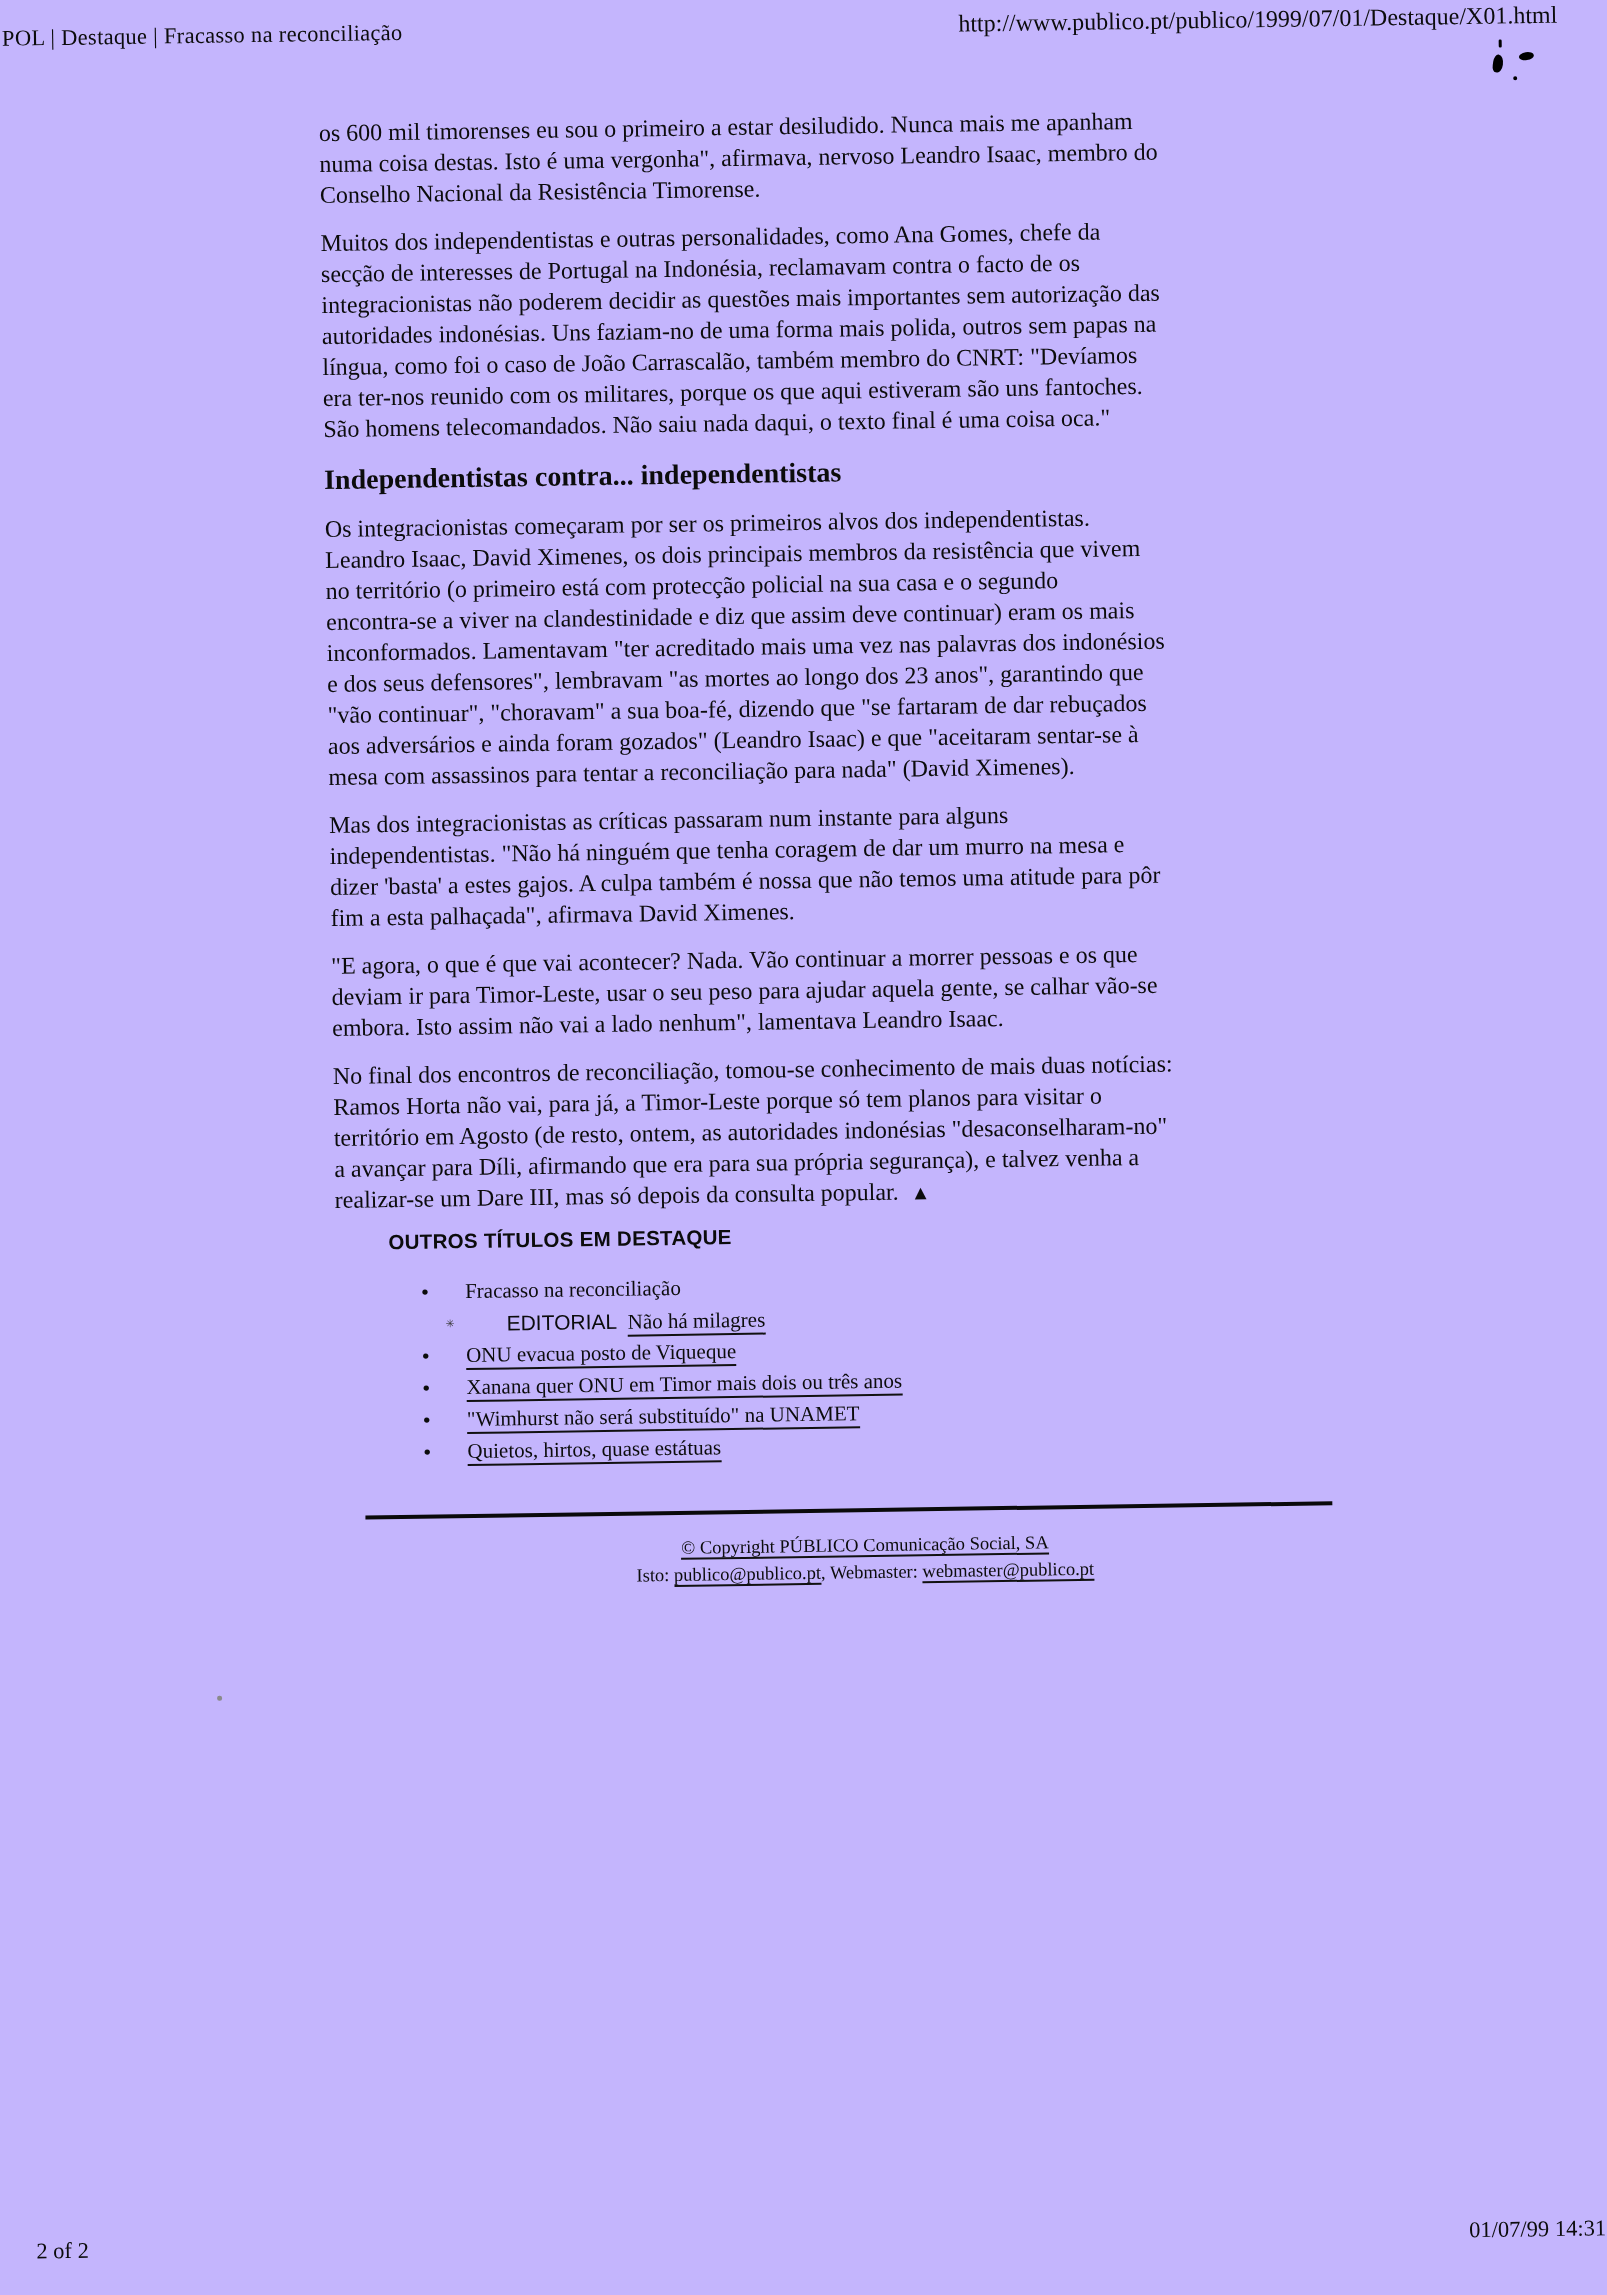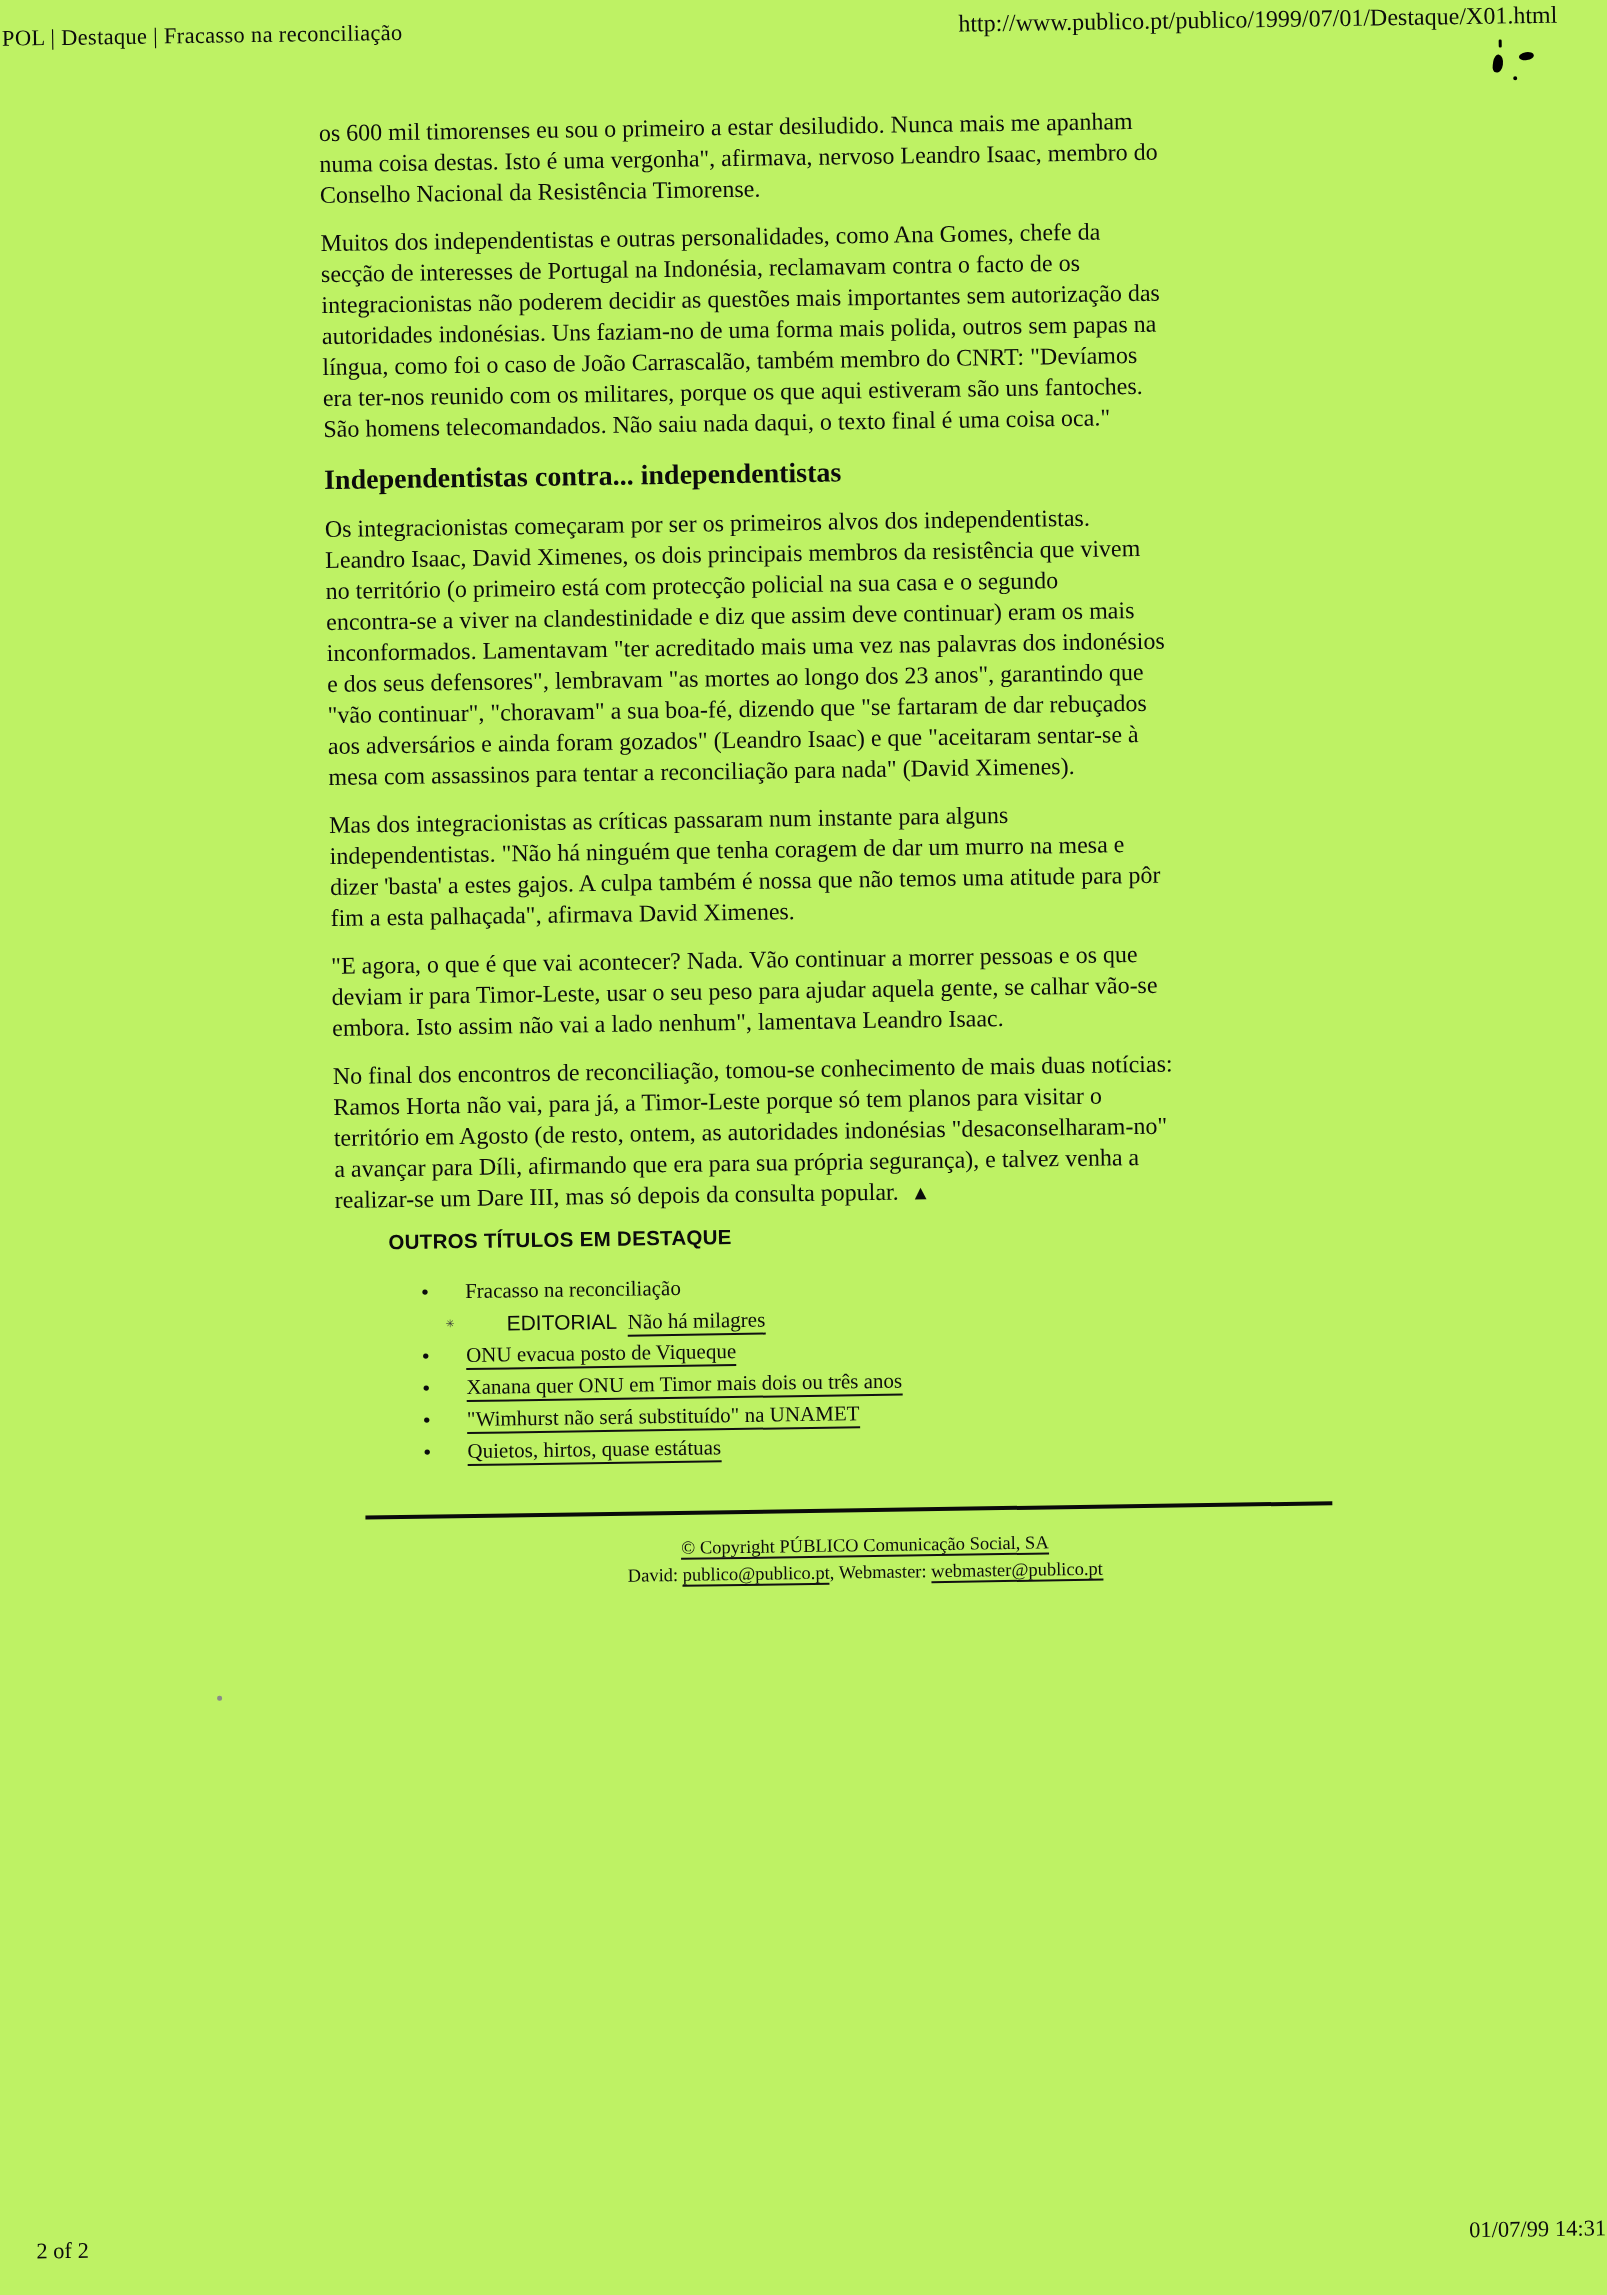--- a/index.html
+++ b/index.html
@@ -1,17 +1,17 @@
 <!DOCTYPE html>
 <html style="font-size:10.6px"><head>
 <meta charset="utf-8">
 <style>
   html,body { margin:0; padding:0; background:#ffffff; }
   .page {
-    position:relative; width:1608px; height:2295px; background:#bef264;
+    position:relative; width:1608px; height:2295px; background:#c4b5fd;
     overflow:hidden; font-family:"Liberation Serif", serif; color:#0c0c0c;
   }
   .scan { position:absolute; inset:0; transform:rotate(-0.85deg); }
 
   
   .print-header {
     position:absolute; top:13.2px; left:18.5px; right:34px;
     display:flex; justify-content:space-between; align-items:baseline;
   }
   .crumb { font-size:22.5px; letter-spacing:0.3px; }
@@ -147,21 +147,21 @@
       <div class="trow">
         <span class="bull">●</span>
         <span class="tlink">Quietos, hirtos, quase estátuas</span>
       </div>
     </div>
 
     <div class="rule"></div>
 
     <div class="copyright">
       <div><span class="tlink thin">© Copyright PÚBLICO Comunicação Social, SA</span></div>
-      <div><span>David: </span><span class="tlink thin">publico@publico.pt</span><span>, Webmaster: </span><span class="tlink thin">webmaster@publico.pt</span></div>
+      <div><span>Isto: </span><span class="tlink thin">publico@publico.pt</span><span>, Webmaster: </span><span class="tlink thin">webmaster@publico.pt</span></div>
     </div>
 
     <div class="print-footer">
       <span>2 of 2</span>
       <span>01/07/99 14:31</span>
     </div>
 
   </div>
 </div>
 

